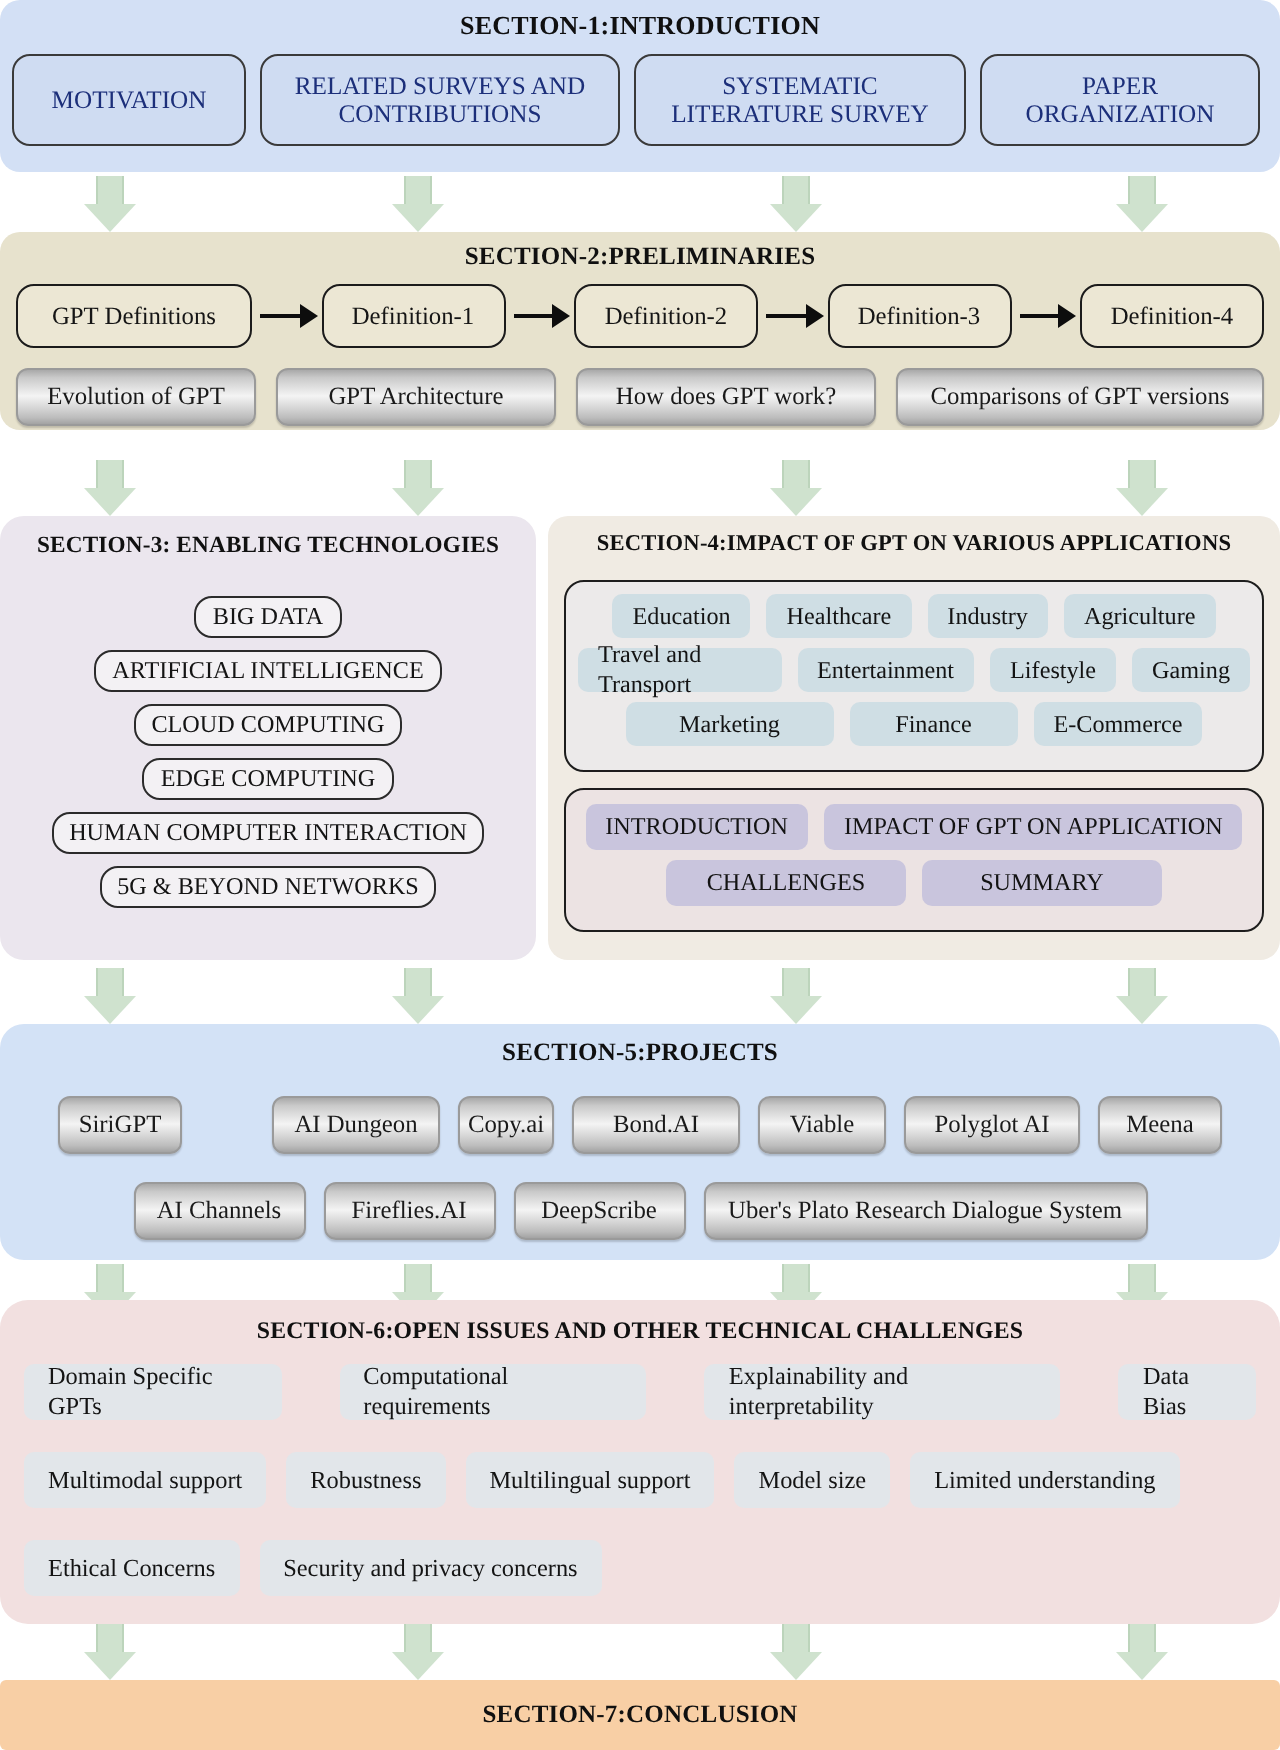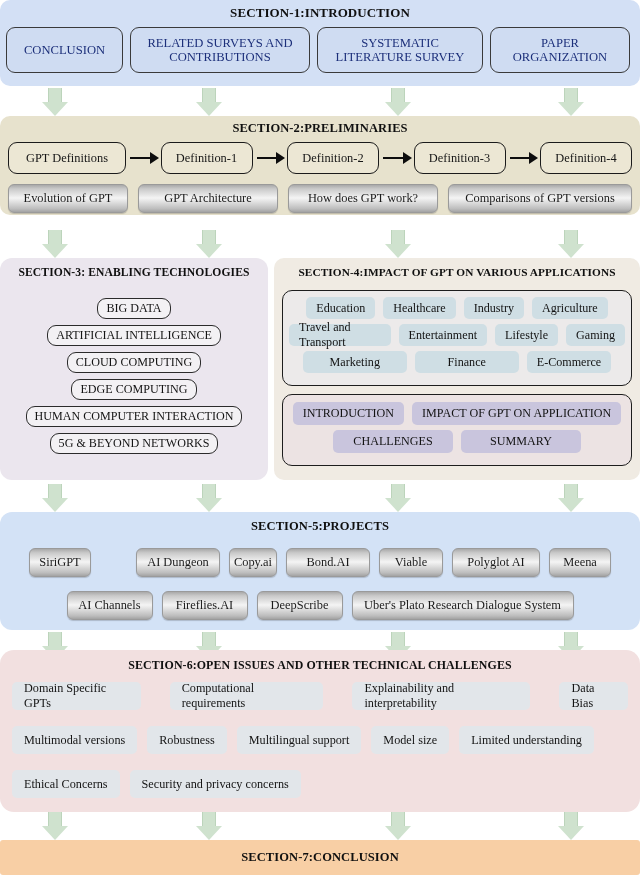--- a/index.html
+++ b/index.html
@@ -141,21 +141,21 @@
   #sec7 .sec-title{font-size:12.5px;line-height:35px;padding:0;}
 </style>
 </head>
 <body>
 
 <div class="canvas">
 
   <div class="section" id="sec1">
     <div class="sec-title">SECTION-1:INTRODUCTION</div>
     <div class="s1row">
-      <div class="s1box w1">CONCLUSION</div>
+      <div class="s1box w1">MOTIVATION</div>
       <div class="s1box w2">RELATED SURVEYS AND CONTRIBUTIONS</div>
       <div class="s1box w3">SYSTEMATIC LITERATURE SURVEY</div>
       <div class="s1box w4">PAPER ORGANIZATION</div>
     </div>
   </div>
 
   <div class="arrow" style="left:42px;top:88px;">
       <div class="shaft"></div>
       <div class="head"></div>
     </div>
@@ -233,21 +233,21 @@
         <div class="chipA">Agriculture</div>
       </div>
       <div class="chiprow">
         <div class="chipA">Travel and Transport</div>
         <div class="chipA">Entertainment</div>
         <div class="chipA">Lifestyle</div>
         <div class="chipA">Gaming</div>
       </div>
       <div class="chiprow">
         <div class="chipA" style="width:104px;">Marketing</div>
-        <div class="chipA" style="width:104px;">Finance</div>
+        <div class="chipA" style="width:84px;">Finance</div>
         <div class="chipA">E-Commerce</div>
       </div>
     </div>
 
     <div class="panelB">
       <div class="chiprow">
         <div class="chipB">INTRODUCTION</div>
         <div class="chipB">IMPACT OF GPT ON APPLICATION</div>
       </div>
       <div class="chiprow">
@@ -312,21 +312,21 @@
 
   <div class="section" id="sec6">
     <div class="sec-title">SECTION-6:OPEN ISSUES AND OTHER TECHNICAL CHALLENGES</div>
     <div class="s6row r1">
       <div class="chipC">Domain Specific GPTs</div>
       <div class="chipC">Computational requirements</div>
       <div class="chipC">Explainability and interpretability</div>
       <div class="chipC">Data Bias</div>
     </div>
     <div class="s6row r2">
-      <div class="chipC">Multimodal versions</div>
+      <div class="chipC">Multimodal support</div>
       <div class="chipC">Robustness</div>
       <div class="chipC">Multilingual support</div>
       <div class="chipC">Model size</div>
       <div class="chipC">Limited understanding</div>
     </div>
     <div class="s6row r3">
       <div class="chipC">Ethical Concerns</div>
       <div class="chipC">Security and privacy concerns</div>
     </div>
   </div>

